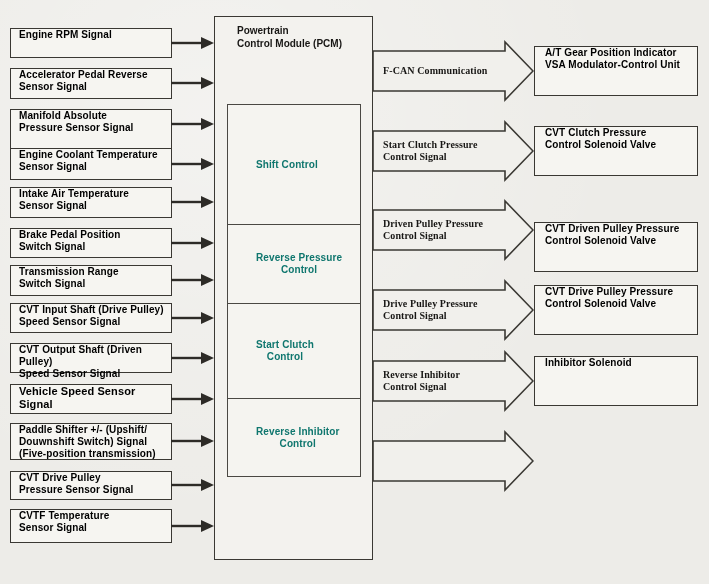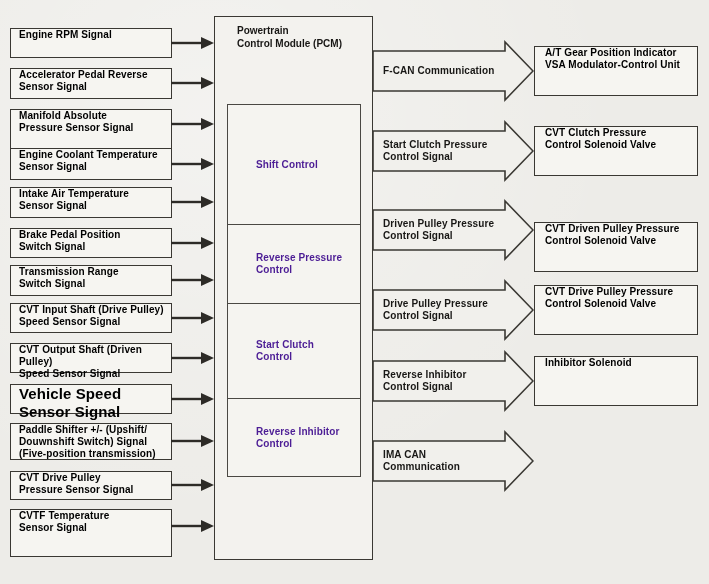--- a/index.html
+++ b/index.html
@@ -27,21 +27,21 @@
   }
   .lbl {
     font-size: 10px;
     font-weight: bold;
     line-height: 1.22;
     white-space: pre-line;
     letter-spacing: 0.1px;
   }
   .in-box { left: 10px; width: 162px; }
   .in-box .lbl { padding-left: 8px; padding-right: 4px; }
-  .in-box.big .lbl { font-size: 15px; }
+  .in-box.big .lbl { font-size: 11px; }
   .arrow-svg { position: absolute; display: block; }
   .pcm {
     position: absolute;
     left: 214px; top: 16px; width: 159px; height: 544px;
     box-sizing: border-box;
     border: 1.8px solid #3a3833;
     background: #f3f2ee;
   }
   .pcm-title {
     position: absolute;
@@ -54,26 +54,27 @@
     left: 12px; top: 87px; width: 134px; height: 373px;
     box-sizing: border-box;
     border: 1.5px solid #4a4843;
     display: flex; flex-direction: column;
     background: #f5f4f0;
   }
   .pcm-section {
     box-sizing: border-box;
     display: flex; align-items: center;
     padding-left: 28px;
-    color: #4c1d95;
+    color: #0f766e;
+    text-align: center;
   }
   .pcm-section + .pcm-section { border-top: 1.5px solid #4a4843; }
   .out-arrow {
     position: absolute;
-    left: 373px; width: 161px; height: 64px;
+    left: 373px; width: 161px; height: 64px; font-family: Liberation Serif, serif;
   }
   .out-arrow svg { position: absolute; left: 0; top: 0; }
   .out-arrow .lbl {
     position: absolute; left: 10px; top: 0; bottom: 0; width: 118px;
     display: flex; align-items: center;
     color: #181715;
   }
   .out-box { left: 534px; width: 164px; height: 50px; }
   .out-box .lbl { padding-left: 10px; padding-right: 4px; }
 </style>
@@ -122,21 +123,21 @@
   </div>
   <div class="box in-box" style="top:423px;height:37px">
     <span class="lbl">Paddle Shifter +/- (Upshift/
 Douwnshift Switch) Signal
 (Five-position transmission)</span>
   </div>
   <div class="box in-box" style="top:471px;height:29px">
     <span class="lbl">CVT Drive Pulley
 Pressure Sensor Signal</span>
   </div>
-  <div class="box in-box" style="top:509px;height:48px">
+  <div class="box in-box" style="top:509px;height:34px">
     <span class="lbl">CVTF Temperature
 Sensor Signal</span>
   </div>
 
   <svg class="arrow-svg" style="left:170px;top:36px" width="46" height="14">
       <line x1="1" y1="7" x2="33" y2="7" stroke="#2d2b27" stroke-width="2.4"></line>
       <polygon points="31,1 44,7 31,13" fill="#2d2b27"></polygon>
     </svg>
   <svg class="arrow-svg" style="left:170px;top:76px" width="46" height="14">
       <line x1="1" y1="7" x2="33" y2="7" stroke="#2d2b27" stroke-width="2.4"></line>
@@ -240,21 +241,20 @@
     <svg width="161" height="64">
         <polygon points="0,12 132,12 132,3 160,32 132,61 132,52 0,52" fill="#f1f0ec" stroke="#3a3833" stroke-width="1.6"></polygon>
       </svg>
     <span class="lbl">Reverse Inhibitor
 Control Signal</span>
   </div>
   <div class="out-arrow" style="top:429px">
     <svg width="161" height="64">
         <polygon points="0,12 132,12 132,3 160,32 132,61 132,52 0,52" fill="#f1f0ec" stroke="#3a3833" stroke-width="1.6"></polygon>
       </svg>
-    <span class="lbl">IMA CAN Communication</span>
   </div>
 
   <div class="box out-box" style="top:46px">
     <span class="lbl">A/T Gear Position Indicator
 VSA Modulator-Control Unit</span>
   </div>
   <div class="box out-box" style="top:126px">
     <span class="lbl">CVT Clutch Pressure
 Control Solenoid Valve</span>
   </div>

